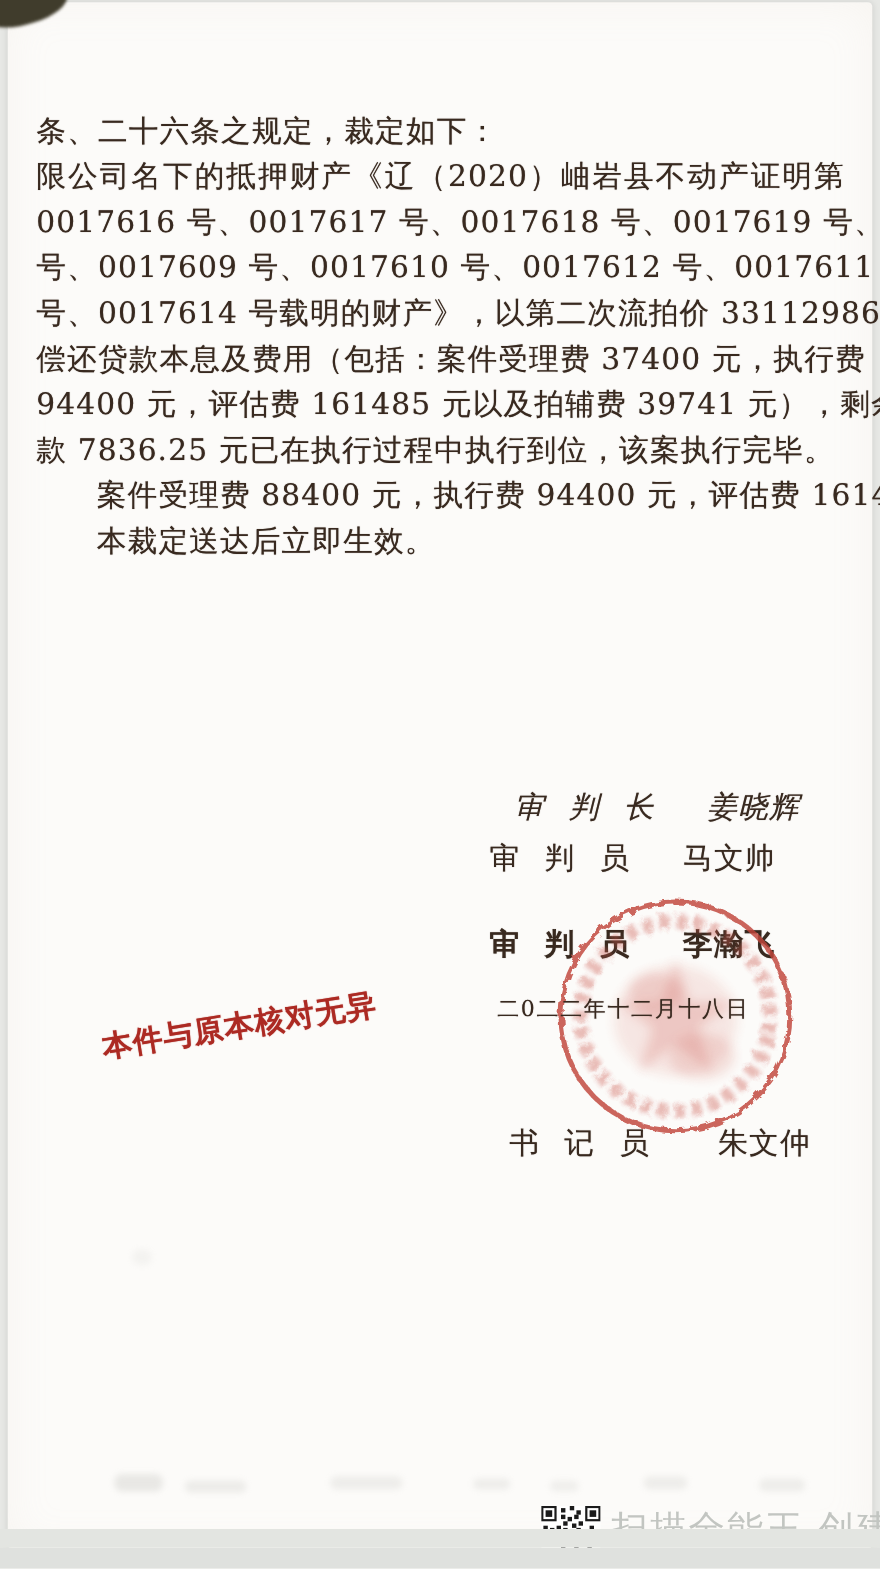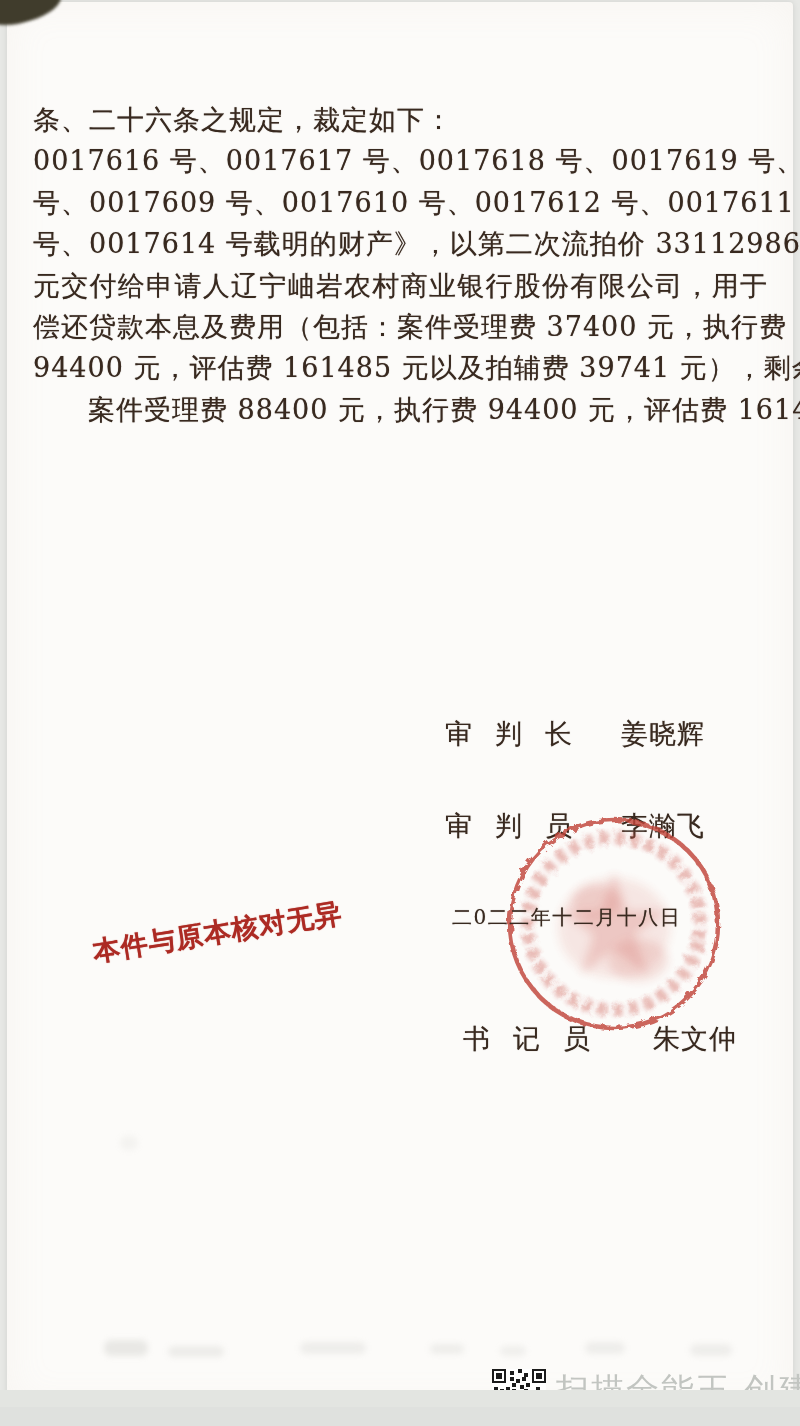--- a/index.html
+++ b/index.html
@@ -37,23 +37,23 @@
     letter-spacing: 1px;
     text-shadow: 0 0 0.8px rgba(56,41,31,.65);
   }
   #body-text .ln { text-align: justify; text-align-last: justify; height: 41.4px; white-space: nowrap; }
   #body-text .ln.end { text-align-last: left; }
   #body-text .ln.indent { text-indent: 55px; }
   
   .sig-row { position: absolute; white-space: nowrap; color: #38291f; font-size: 27px; text-shadow: 0 0 0.8px rgba(56,41,31,.6); }
   .sig-row .role { letter-spacing: 23px; }
   .sig-row .name { margin-left: 26px; letter-spacing: 1px; }
-  #judge-row-1 { left: 445px; top: 716px; }
+  #judge-row-1 { left: 467px; top: 716px; font-style: italic; }
   #judge-row-2 { left: 445px; top: 762px; }
-  #judge-row-3 { left: 445px; top: 808px; }
+  #judge-row-3 { left: 445px; top: 840px; font-weight: bold; }
   #date-row    { left: 452px; top: 904px; font-size: 20px; letter-spacing: 1.5px; }
   #clerk-row   { left: 463px; top: 1021px; }
   #clerk-row .name { margin-left: 40px; text-align: right; }
   
   #verify-stamp {
     position: absolute; left: 96px; top: 934px;
     font-size: 27px; font-weight: bold;
     color: #ac2a23;
     letter-spacing: 1px;
     transform: rotate(-9deg);
@@ -78,31 +78,36 @@
 </style>
 </head>
 <body>
 
 <div id="canvas">
   <div id="sheet"></div>
   <div class="corner-fold"></div>
 
   <div id="body-text">
     <div class="ln end">条、二十六条之规定，裁定如下：</div>
+    <div class="ln">限公司名下的抵押财产《辽（2020）岫岩县不动产证明第</div>
     <div class="ln">0017616 号、0017617 号、0017618 号、0017619 号、0017608</div>
     <div class="ln">号、0017609 号、0017610 号、0017612 号、0017611 号、0017613</div>
     <div class="ln">号、0017614 号载明的财产》，以第二次流拍价 33112986.75</div>
-    <div class="ln">元交付给申请人辽宁岫岩农村商业银行股份有限公司，用于</div>
     <div class="ln">偿还贷款本息及费用（包括：案件受理费 37400 元，执行费</div>
     <div class="ln">94400 元，评估费 161485 元以及拍辅费 39741 元），剩余欠</div>
+    <div class="ln end">款 7836.25 元已在执行过程中执行到位，该案执行完毕。</div>
     <div class="ln indent">案件受理费 88400 元，执行费 94400 元，评估费 161485</div>
+    <div class="ln indent end">本裁定送达后立即生效。</div>
   </div>
 
   <div id="judge-row-1" class="sig-row">
     <span class="role">审判长</span><span class="name">姜晓辉</span>
+  </div>
+  <div id="judge-row-2" class="sig-row">
+    <span class="role">审判员</span><span class="name">马文帅</span>
   </div>
   <div id="judge-row-3" class="sig-row">
     <span class="role">审判员</span><span class="name">李瀚飞</span>
   </div>
 
   <svg id="court-seal" viewBox="0 0 232 232">
     <defs>
       <filter id="rough" x="-15%" y="-15%" width="130%" height="130%">
         <feTurbulence type="fractalNoise" baseFrequency="0.12" numOctaves="3" seed="11" result="n"></feTurbulence>
         <feDisplacementMap in="SourceGraphic" in2="n" scale="7"></feDisplacementMap>

